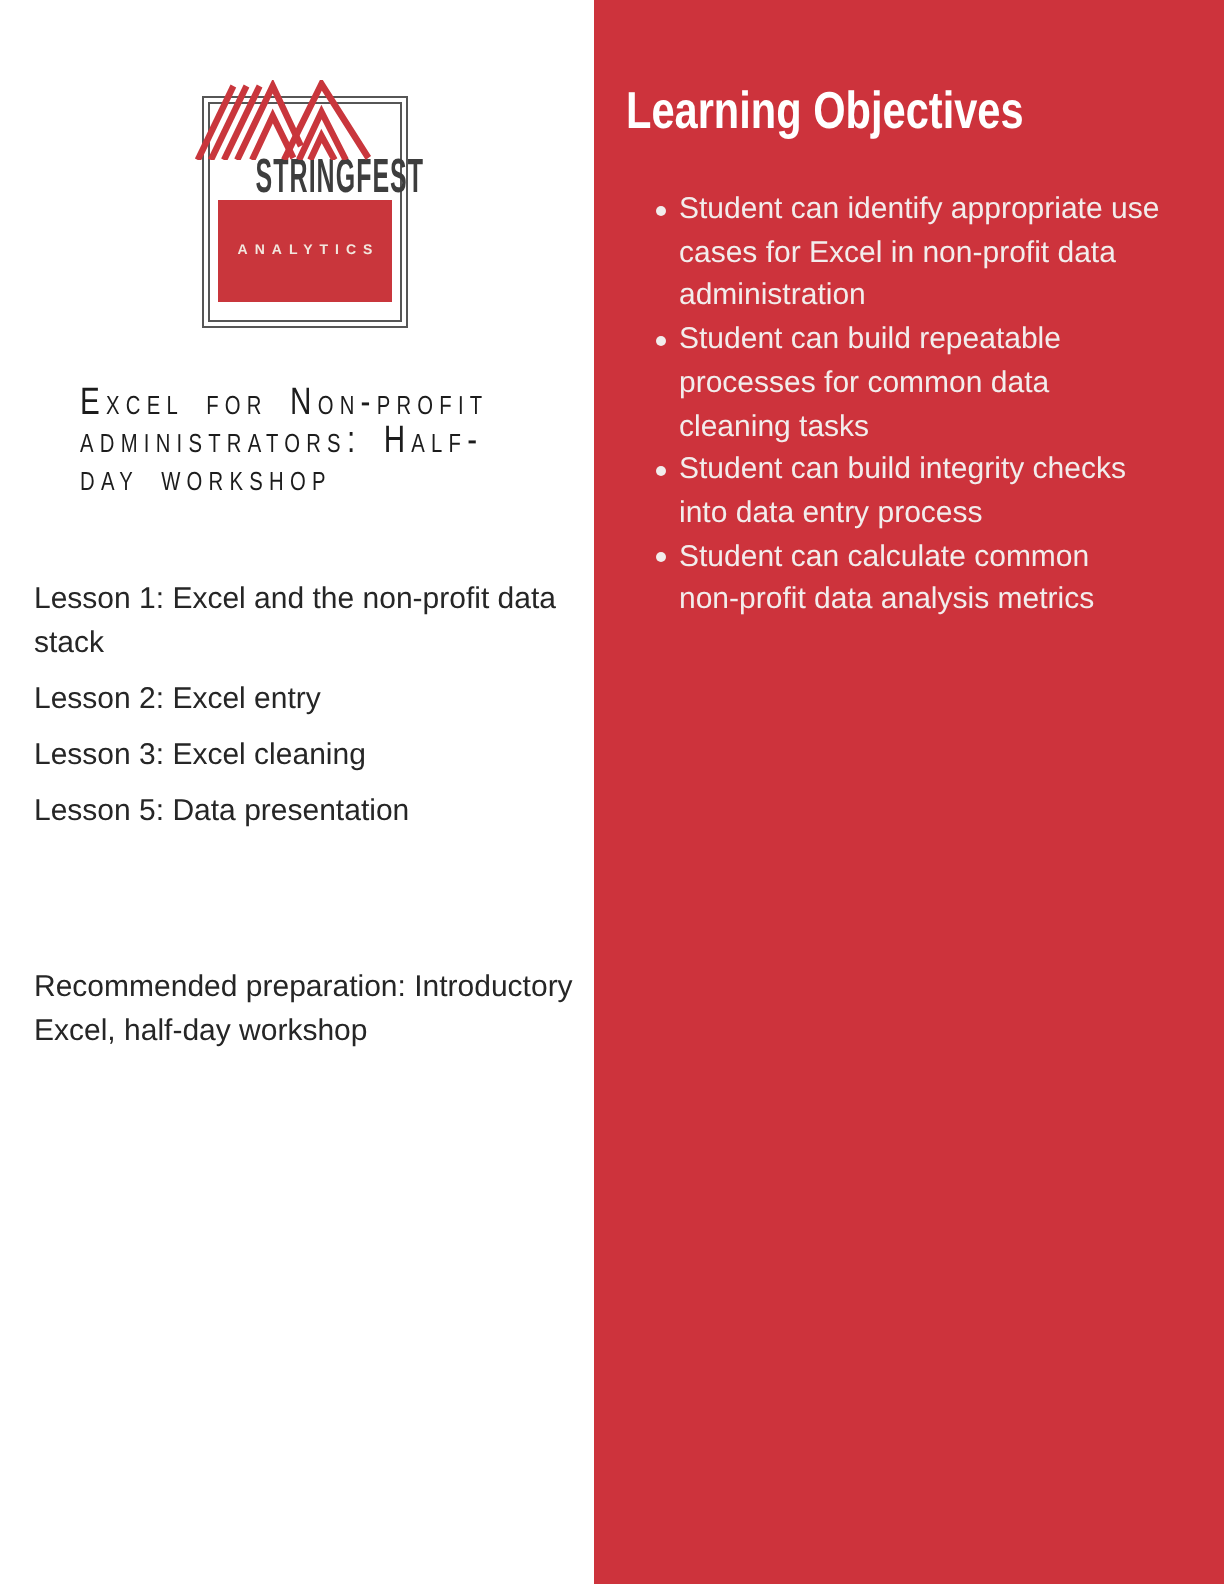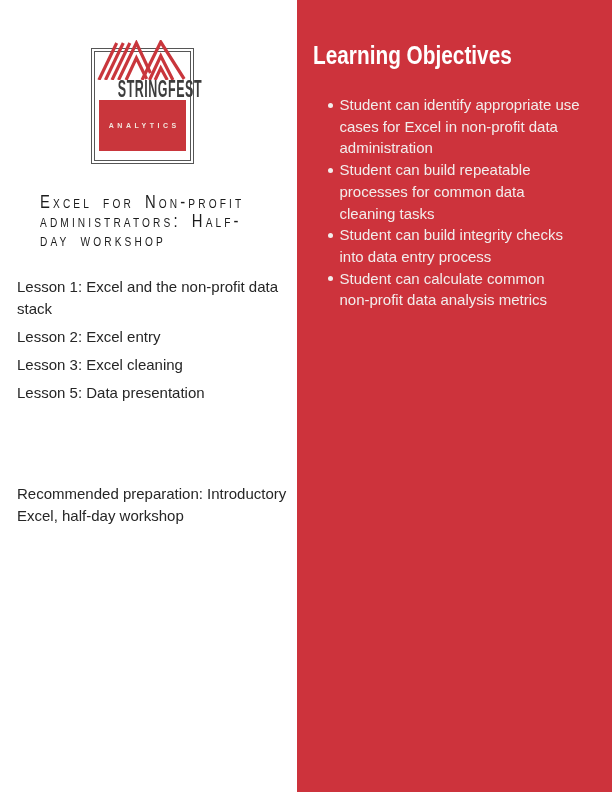--- a/index.html
+++ b/index.html
@@ -31,21 +31,21 @@
   }
   .objectives .dot {
     flex:0 0 auto; width:5px; height:5px; border-radius:50%;
     background:var(--light-text);
     margin:8.5px 6.5px 0 0;
   }
   .obj-text { white-space:pre-line; }
 
   
   .logo-frame {
-    position:absolute; left:91px; top:48px; width:97px; height:110px;
+    position:absolute; left:101px; top:48px; width:97px; height:110px;
     border:1.5px solid var(--frame-gray);
     padding:2px; box-sizing:content-box;
   }
   .logo-frame-inner {
     width:100%; height:100%; box-sizing:border-box;
     border:1.5px solid var(--frame-gray);
     position:relative;
   }
   .logo-mark {
     position:absolute; left:97px; top:40px; width:90px; height:40px; z-index:2;
@@ -73,21 +73,21 @@
   .workshop-title {
     position:absolute; left:40px; top:192px; width:420px;
     font-size:19px; line-height:19px;
     font-variant:small-caps;
     letter-spacing:4px; word-spacing:5px;
     color:var(--text-dark);
     transform:scaleX(0.78); transform-origin:left top;
     white-space:pre-line;
   }
   .lessons {
-    position:absolute; left:17px; top:276px; width:285px;
+    position:absolute; left:17px; top:289px; width:285px;
     color:var(--body-text);
     font-size:15px; line-height:22px;
   }
   .lessons p { margin:0 0 6px 0; white-space:pre-line; }
   .prep-note {
     position:absolute; left:17px; top:483px; width:290px;
     color:var(--body-text);
     font-size:15px; line-height:22px; 
     white-space:pre-line;
   }

